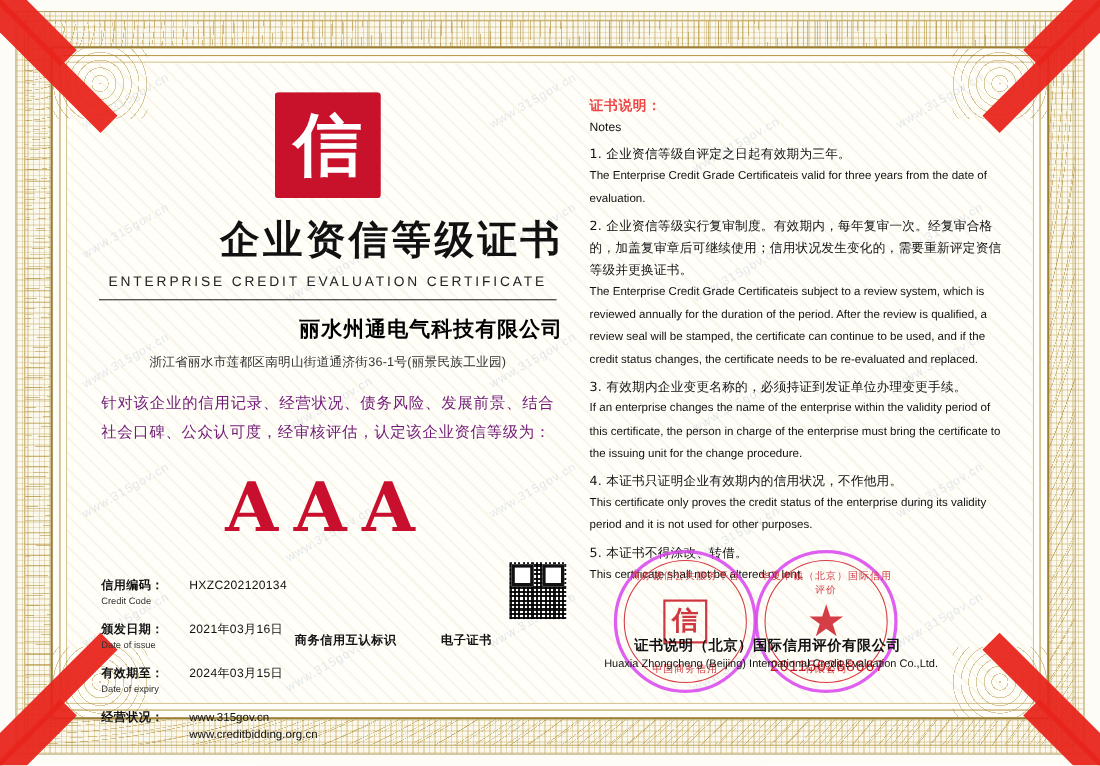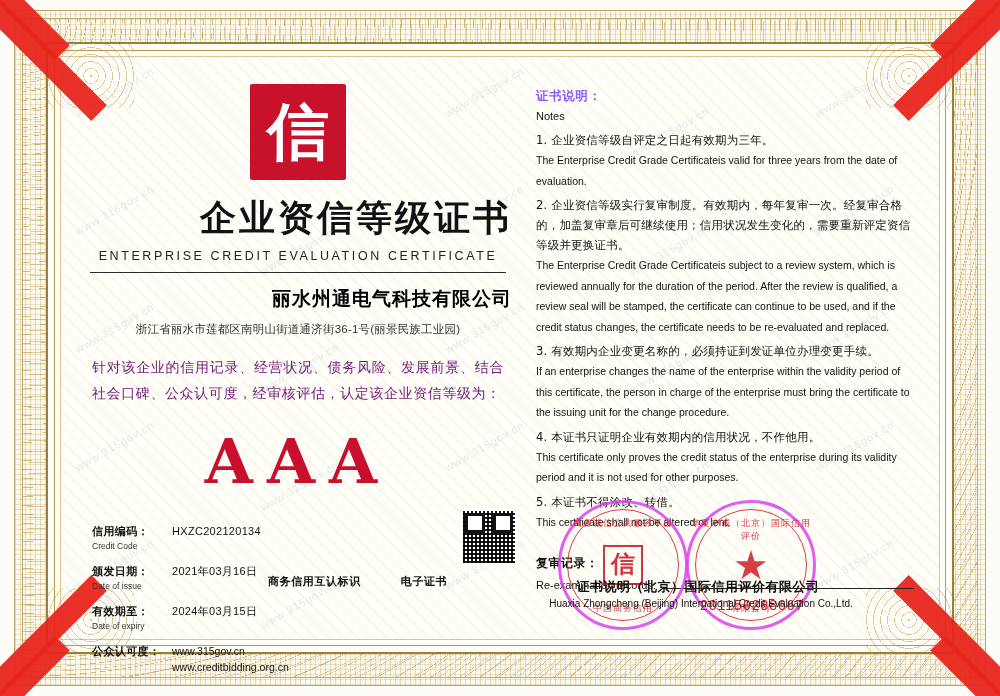--- a/index.html
+++ b/index.html
@@ -319,21 +319,21 @@
     font-size: 11px;
     color: #111;
     font-weight: bold;
     letter-spacing: 0.6px;
     font-family: "DejaVu Sans", sans-serif;
   }
 
   
   .notes-head-cn {
     font-size: 12.5px;
-    color: #8b5cf6;
+    color: #ef4444;
     font-weight: bold;
     letter-spacing: 0.6px;
     font-family: "DejaVu Sans", sans-serif;
   }
   .notes-head-en {
     font-size: 11px;
     color: #111;
     margin-top: 5px;
     margin-bottom: 8px;
   }
@@ -549,21 +549,21 @@
         <div class="meta-row">
           <div class="meta-labels">
             <div class="meta-cn">有效期至：</div>
             <div class="meta-en">Date of expiry</div>
           </div>
           <div class="meta-val">2024年03月15日</div>
         </div>
 
         <div class="meta-row">
           <div class="meta-labels">
-            <div class="meta-cn">公众认可度：</div>
+            <div class="meta-cn">经营状况：</div>
           </div>
           <div class="meta-val-stack">
             <div>www.315gov.cn</div>
             <div>www.creditbidding.org.cn</div>
           </div>
         </div>
 
       </div>
 
       <div class="brandline">
@@ -590,27 +590,20 @@
 
       <div class="note-cn">3. 有效期内企业变更名称的，必须持证到发证单位办理变更手续。</div>
       <div class="note-en">If an enterprise changes the name of the enterprise within the validity period of this certificate, the person in charge of the enterprise must bring the certificate to the issuing unit for the change procedure.</div>
 
       <div class="note-cn">4. 本证书只证明企业有效期内的信用状况，不作他用。</div>
       <div class="note-en">This certificate only proves the credit status of the enterprise during its validity period and it is not used for other purposes.</div>
 
       <div class="note-cn">5. 本证书不得涂改、转借。</div>
       <div class="note-en">This certificate shall not be altered or lent.</div>
 
-      <div class="recheck">
-        <div class="recheck-cn">复审记录：</div>
-        <div class="recheck-en">
-          <span>Re-examination records:</span>
-          <span class="recheck-line"></span>
-        </div>
-      </div>
 
     </div>
   </div>
 
   <div class="stamp stamp-a">
     <div class="ring2"></div>
     <div class="arc-top">商务诚信公共服务平台</div>
     <div class="center-sq">信</div>
     <div class="arc-bot">中国商务信用</div>
   </div>

